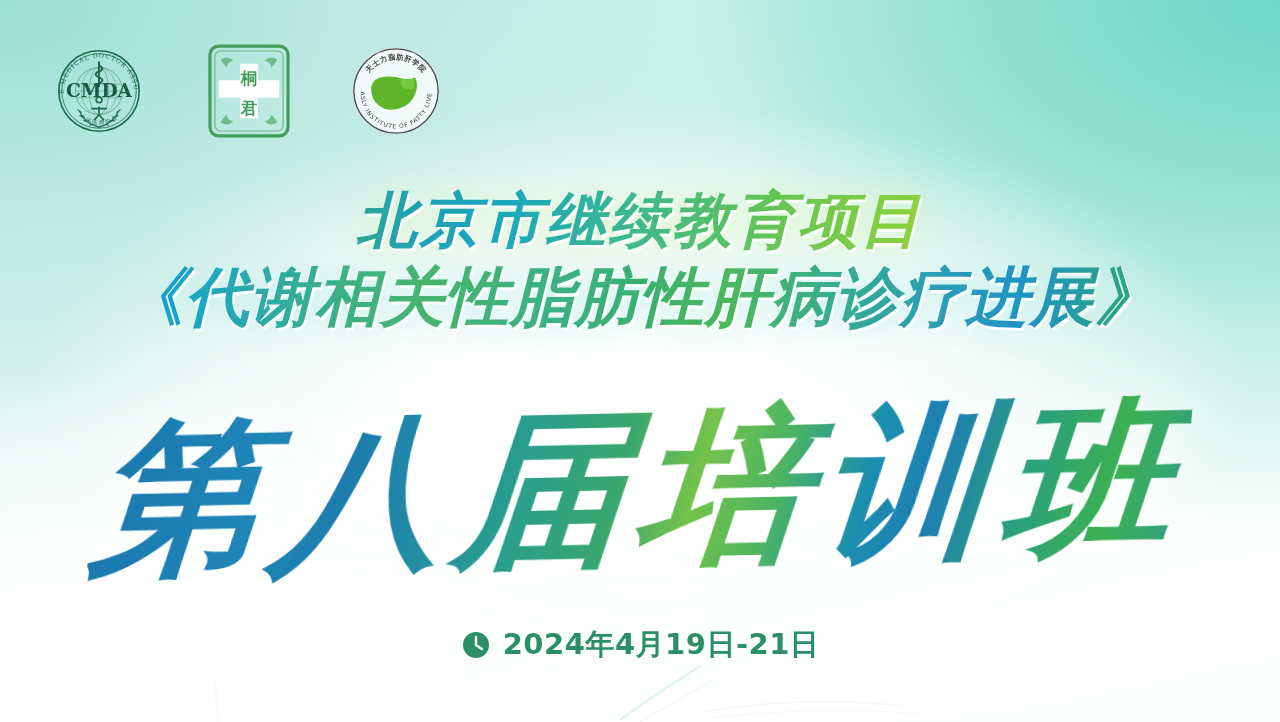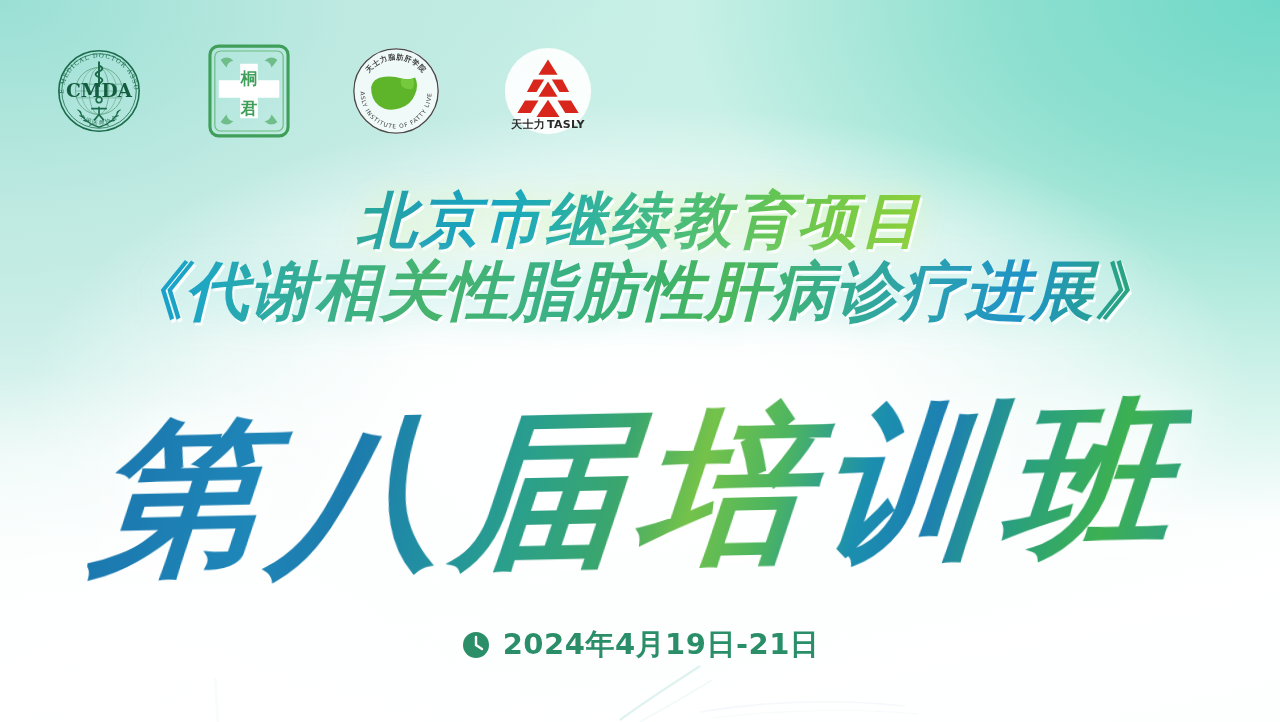--- a/index.html
+++ b/index.html
@@ -58,21 +58,21 @@
         #63c455 60%, #86cf3e 70%, #b9d93a 80%,
         #6ec24f 88%, #2fa98e 96%, #2a9fa6 100%);
     -webkit-background-clip:text; background-clip:text;
     color:transparent; -webkit-text-fill-color:transparent;
     filter:drop-shadow(2px 3px 0 rgba(255,255,255,0.85))
            drop-shadow(0 0 14px rgba(220,245,200,0.9));
     white-space:nowrap;
   }
 
   .line2 {
-    margin-top:4px;
+    margin-top:10px;
     font-family:"DejaVu Sans","Liberation Sans",sans-serif;
     font-size:64px; font-weight:bold; line-height:1.08;
     letter-spacing:1px;
     font-style:italic;
     background-image:linear-gradient(94deg,
         #0e9ad9 0%, #0f9ad6 8%, #1fa6c2 16%,
         #3bb089 26%, #47b46d 34%, #3bb186 43%,
         #3ab06f 50%, #4cb85d 57%, #36ad8e 65%,
         #2a9fb4 73%, #1f93c6 80%, #2aa57f 88%,
         #39b061 94%, #1f93c9 100%);
@@ -205,38 +205,20 @@
         <path d="M54 35 q5 2 12 0 q2 6 -1 11 q-7 1 -11 -3 q-2 -5 0 -8 Z" fill="#74c93c"></path>
         <text fill="#3d3d3d" font-family="DejaVu Sans, sans-serif" font-size="7.6" font-weight="bold" letter-spacing="0.6">
           <textPath href="#fattyTop" startOffset="50%" text-anchor="middle">天士力脂肪肝学院</textPath>
         </text>
         <text fill="#3d3d3d" font-family="DejaVu Sans, sans-serif" font-size="6.1" letter-spacing="0.9">
           <textPath href="#fattyBot" startOffset="50%" text-anchor="middle">TASLY INSTITUTE OF FATTY LIVER</textPath>
         </text>
       </svg>
     </div>
 
-    <div class="logo">
-      <svg class="logo-tasly" viewBox="0 0 96 96" aria-hidden="true">
-        <circle cx="48" cy="48" r="45" fill="#ffffff" opacity="0.9"></circle>
-
-        <g fill="#d9261c">
-          <path d="M48 15 L58 31 L38 31 Z"></path>
-          <path d="M33 36 L44 36 L36 49 L26 49 Z"></path>
-          <path d="M63 36 L52 36 L60 49 L70 49 Z"></path>
-          <path d="M48 38 L58 54 L38 54 Z"></path>
-          <path d="M24 58 L38 58 L30 71 L16 71 Z"></path>
-          <path d="M72 58 L58 58 L66 71 L80 71 Z"></path>
-          <path d="M48 57 L60 75 L36 75 Z"></path>
-        </g>
-        <text x="48" y="87" text-anchor="middle" fill="#2b2b2b" font-family="DejaVu Sans, sans-serif" font-size="11.5" font-weight="bold" letter-spacing="0.3">
-          <tspan>天士力</tspan><tspan dx="2">TASLY</tspan>
-        </text>
-      </svg>
-    </div>
 
   </div>
 
   <div class="headline">
     <div class="line1">北京市继续教育项目</div>
     <div class="line2">《代谢相关性脂肪性肝病诊疗进展》</div>
   </div>
 
   <div class="calligraphy-wrap">
     <div class="calligraphy">第八届培训班</div>

